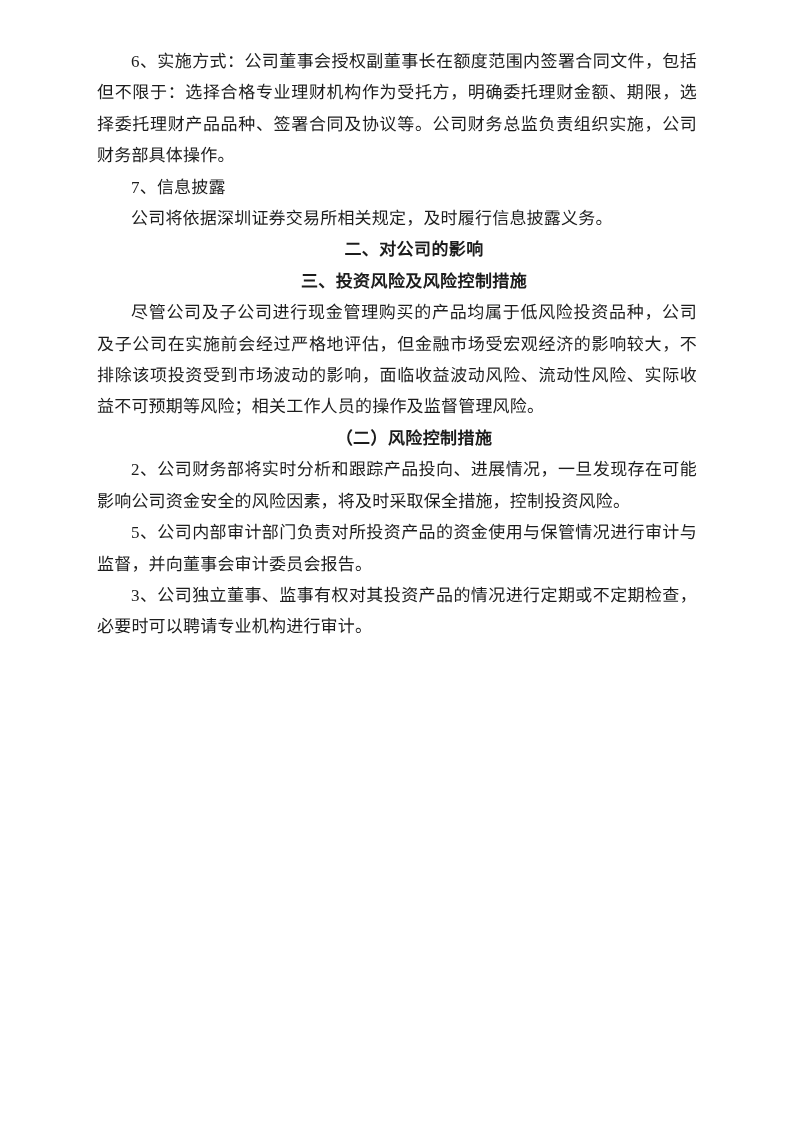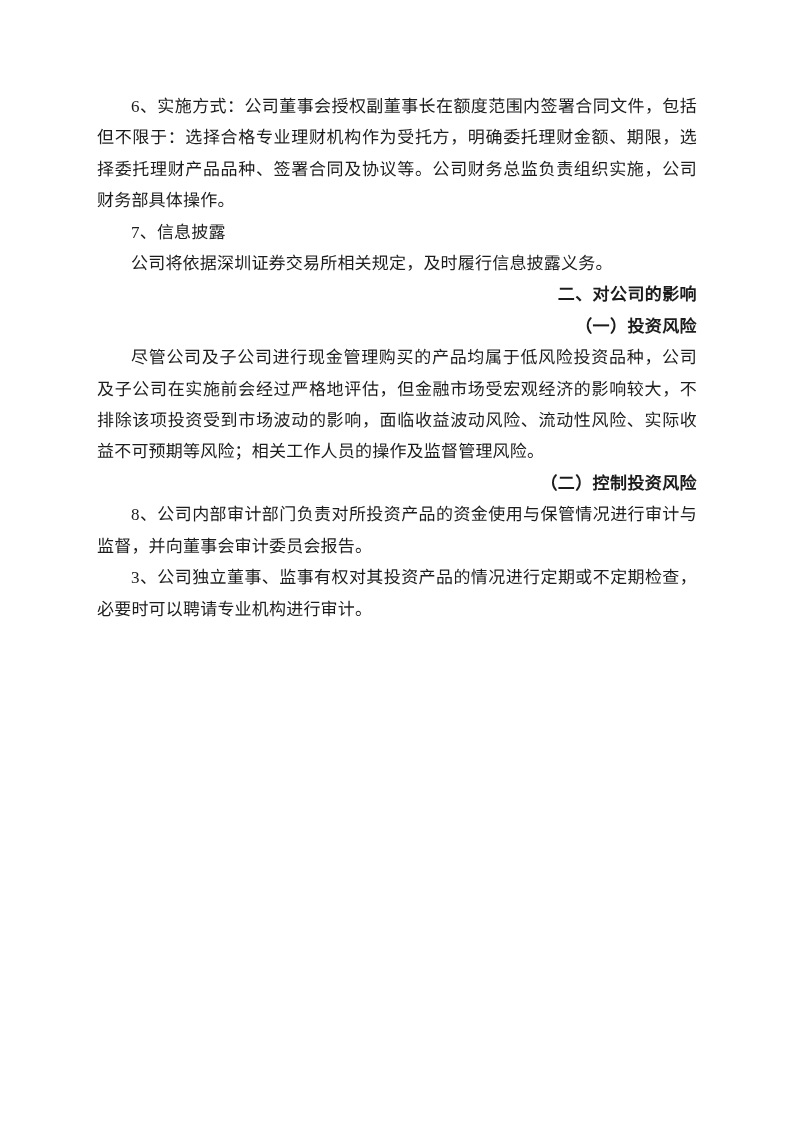--- a/index.html
+++ b/index.html
@@ -9,52 +9,53 @@
     background: #ffffff;
   }
   .page {
     position: relative;
     width: 793px;
     height: 1122px;
     margin: 0 auto;
     background: #ffffff;
     overflow: hidden;
     box-sizing: border-box;
-    padding: 91px 96px 0 97px;
+    padding: 46px 96px 0 97px;
     font-family: "Liberation Serif", "DejaVu Serif", serif;
   }
   .content {
     width: 600px;
   }
   .content p {
     margin: 0;
     padding: 0;
     font-size: 17px;
     line-height: 31.4px;
     color: #1c1c1c;
     text-indent: 2em;
     text-align: justify;
     text-justify: inter-ideograph;
     letter-spacing: 0.2px;
     word-break: break-all;
   }
   .content p.heading {
     font-weight: 700;
-    text-align: right;
+    text-align: center;
     letter-spacing: 0.4px;
   }
 </style>
 </head>
 <body>
 
 <div class="page">
   <div class="content" id="doc-content">
       <p class="body">6、实施方式：公司董事会授权副董事长在额度范围内签署合同文件，包括但不限于：选择合格专业理财机构作为受托方，明确委托理财金额、期限，选择委托理财产品品种、签署合同及协议等。公司财务总监负责组织实施，公司财务部具体操作。</p>
       <p class="body">7、信息披露</p>
       <p class="body">公司将依据深圳证券交易所相关规定，及时履行信息披露义务。</p>
       <p class="heading">二、对公司的影响</p>
-      <p class="heading">（一）投资风险</p>
+      <p class="heading">三、投资风险及风险控制措施</p>
       <p class="body">尽管公司及子公司进行现金管理购买的产品均属于低风险投资品种，公司及子公司在实施前会经过严格地评估，但金融市场受宏观经济的影响较大，不排除该项投资受到市场波动的影响，面临收益波动风险、流动性风险、实际收益不可预期等风险；相关工作人员的操作及监督管理风险。</p>
-      <p class="heading">（二）控制投资风险</p>
-      <p class="body">8、公司内部审计部门负责对所投资产品的资金使用与保管情况进行审计与监督，并向董事会审计委员会报告。</p>
+      <p class="heading">（二）风险控制措施</p>
+      <p class="body">2、公司财务部将实时分析和跟踪产品投向、进展情况，一旦发现存在可能影响公司资金安全的风险因素，将及时采取保全措施，控制投资风险。</p>
+      <p class="body">5、公司内部审计部门负责对所投资产品的资金使用与保管情况进行审计与监督，并向董事会审计委员会报告。</p>
       <p class="body">3、公司独立董事、监事有权对其投资产品的情况进行定期或不定期检查，必要时可以聘请专业机构进行审计。</p>
     </div>
 </div>
 
 </body></html>

